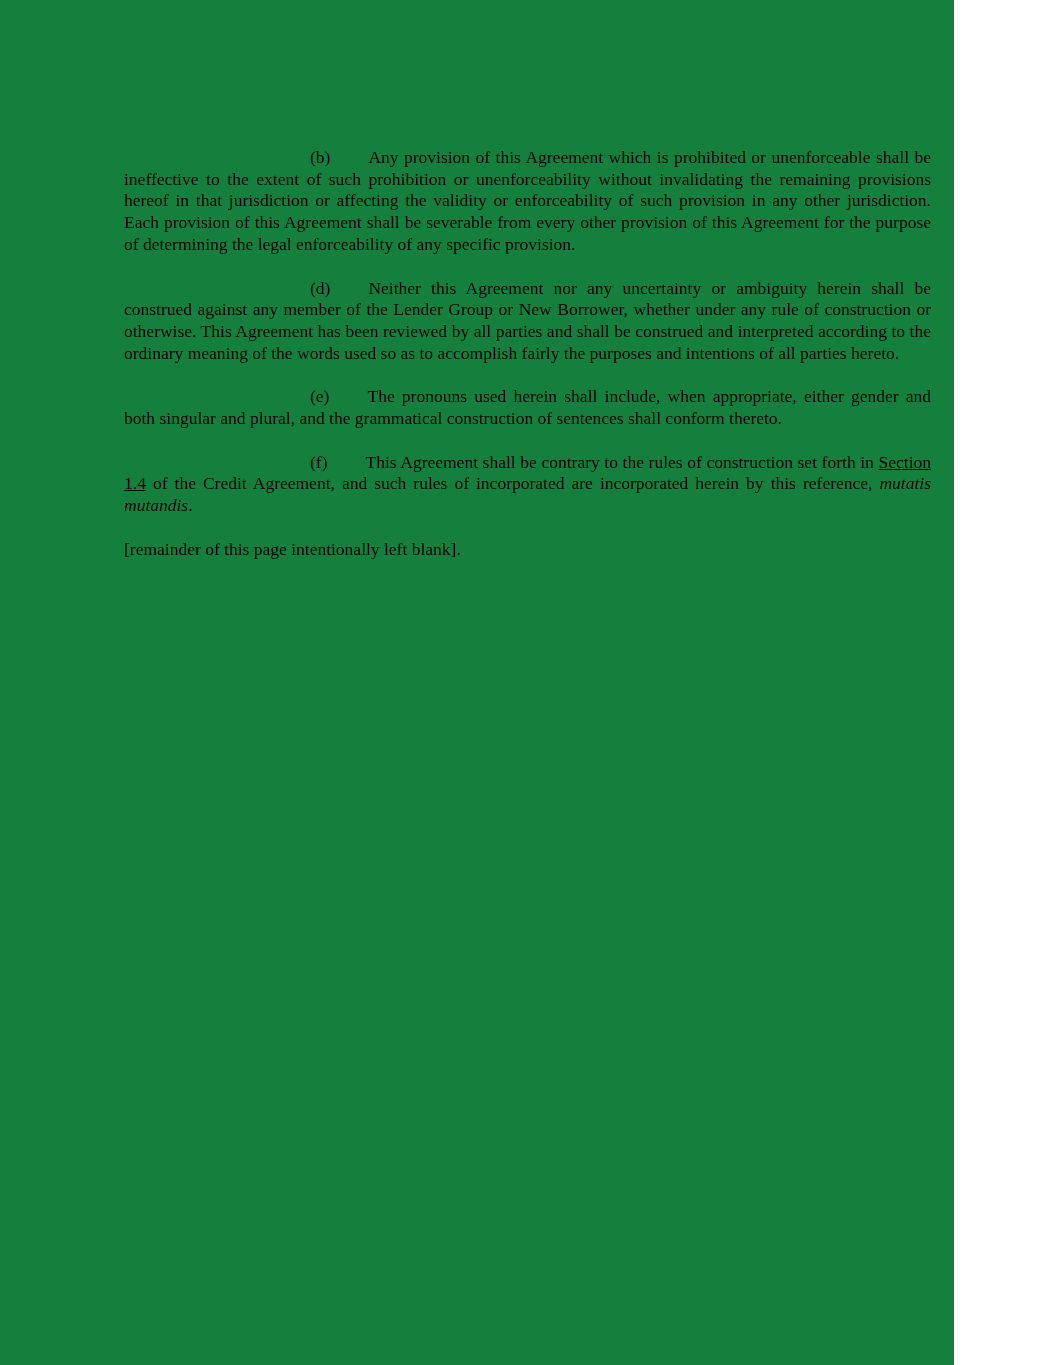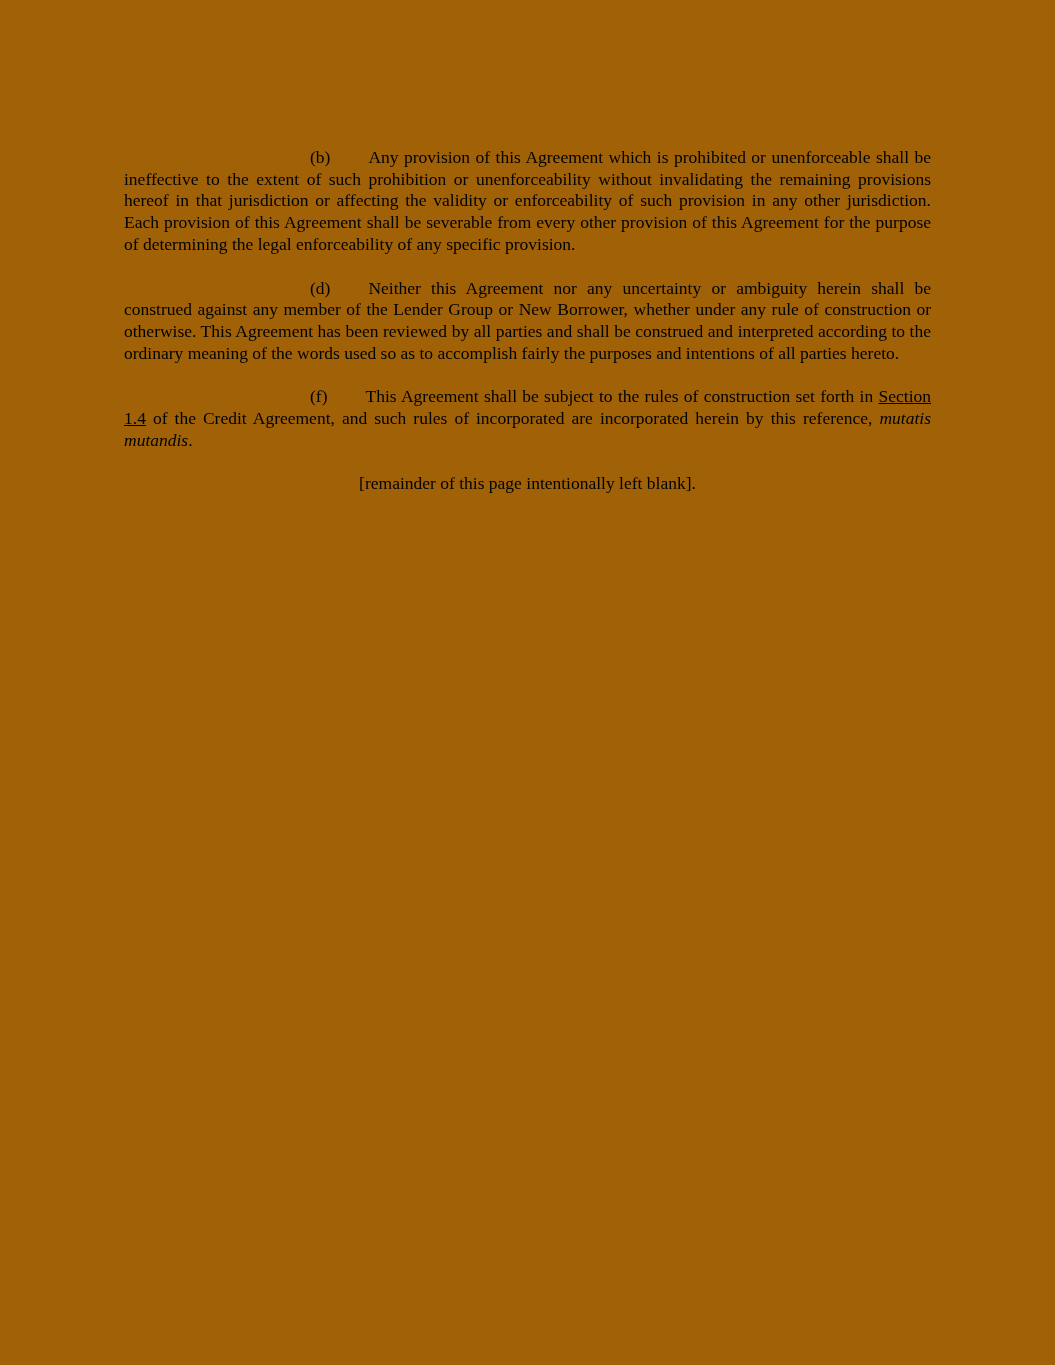--- a/index.html
+++ b/index.html
@@ -2,23 +2,23 @@
 <html><head>
 <meta charset="utf-8">
 <style>
   html, body {
     margin: 0;
     padding: 0;
     background: #ffffff;
   }
   .page {
     position: relative;
-    width: 1055px;
+    width: 954px;
     height: 1365px;
-    background: #a16207;
+    background: #15803d;
     color: #000000;
     font-family: "Liberation Serif", serif;
     font-size: 17.5px;
     line-height: 21.7px;
     overflow: hidden;
   }
   .content {
     position: absolute;
     left: 124px;
     top: 147px;
@@ -35,33 +35,33 @@
   }
   .underline {
     text-decoration: underline;
   }
   .italic {
     font-style: italic;
   }
   .closing {
     margin: 0;
     text-indent: 0;
-    text-align: center;
   }
 </style>
 </head>
 <body>
 
 <div class="page">
   <div class="content">
 
     <p class="para"><span>(b)</span><span class="tab"></span><span>Any provision of this Agreement which is prohibited or unenforceable shall be ineffective to the extent of such prohibition or unenforceability without invalidating the remaining provisions hereof in that jurisdiction or affecting the validity or enforceability of such provision in any other jurisdiction.  Each provision of this Agreement shall be severable from every other provision of this Agreement for the purpose of determining the legal enforceability of any specific provision.</span></p>
 
 
     <p class="para"><span>(d)</span><span class="tab"></span><span>Neither this Agreement nor any uncertainty or ambiguity herein shall be construed against any member of the Lender Group or New Borrower, whether under any rule of construction or otherwise.  This Agreement has been reviewed by all parties and shall be construed and interpreted according to the ordinary meaning of the words used so as to accomplish fairly the purposes and intentions of all parties hereto.</span></p>
 
+    <p class="para"><span>(e)</span><span class="tab"></span><span>The pronouns used herein shall include, when appropriate, either gender and both singular and plural, and the grammatical construction of sentences shall conform thereto.</span></p>
 
-    <p class="para"><span>(f)</span><span class="tab"></span><span>This Agreement shall be subject to the rules of construction set forth in </span><span class="underline">Section 1.4</span><span> of the Credit Agreement, and such rules of incorporated are incorporated herein by this reference, </span><span class="italic">mutatis mutandis</span><span>.</span></p>
+    <p class="para"><span>(f)</span><span class="tab"></span><span>This Agreement shall be contrary to the rules of construction set forth in </span><span class="underline">Section 1.4</span><span> of the Credit Agreement, and such rules of incorporated are incorporated herein by this reference, </span><span class="italic">mutatis mutandis</span><span>.</span></p>
 
     <p class="closing">[remainder of this page intentionally left blank].</p>
 
   </div>
 </div>
 
 </body></html>

